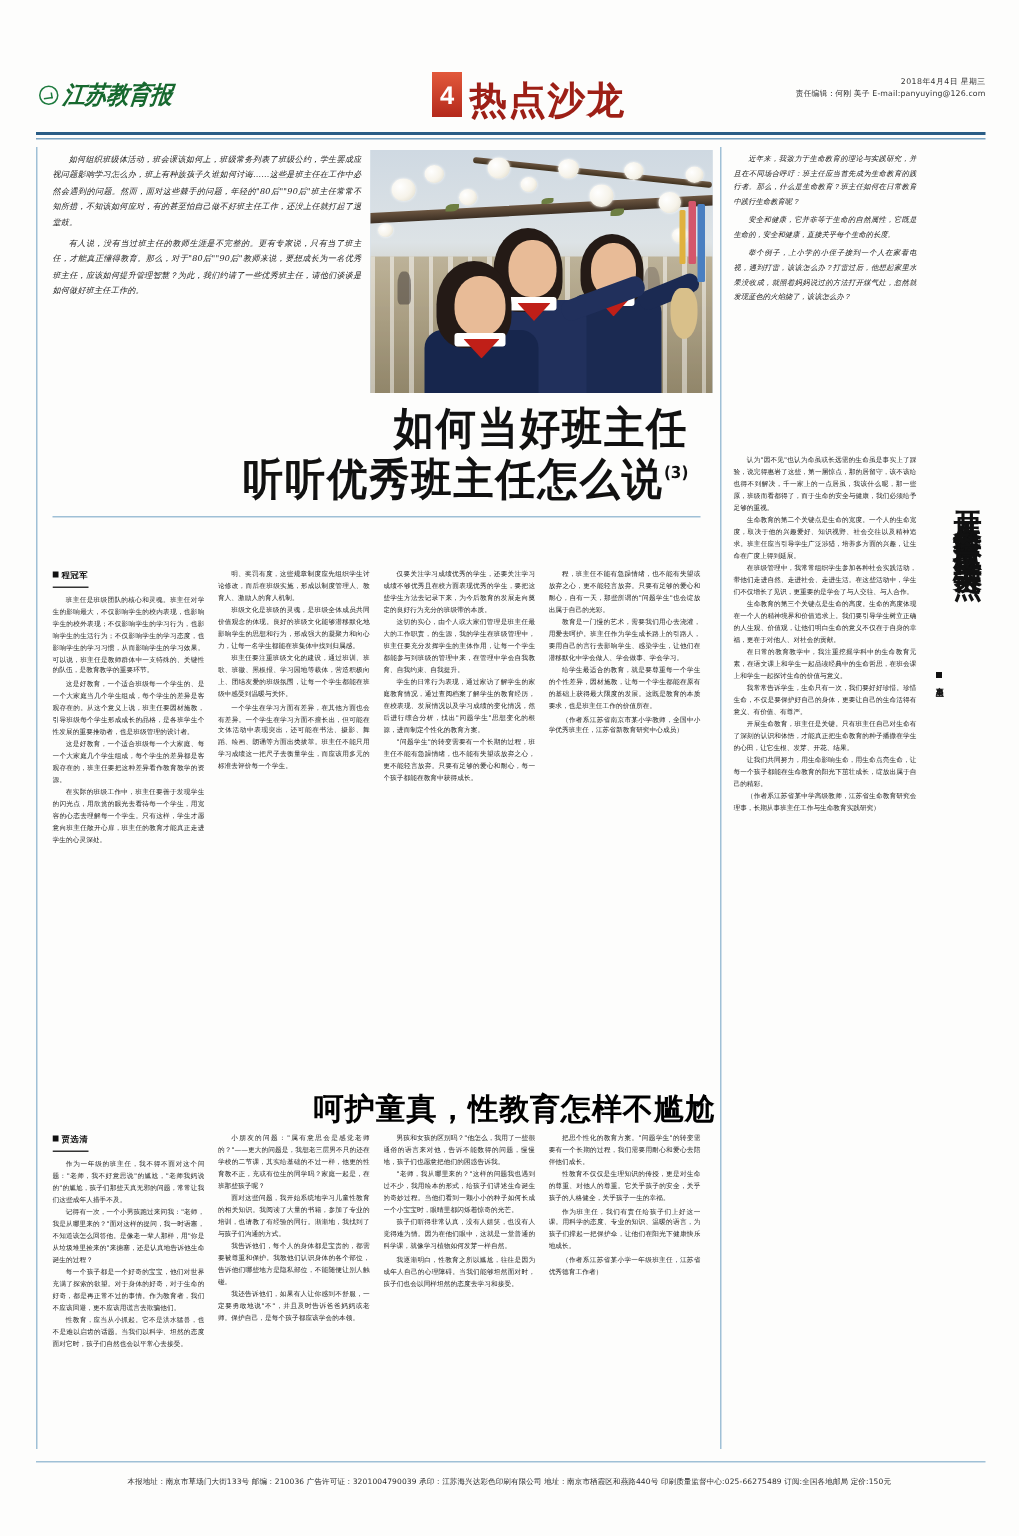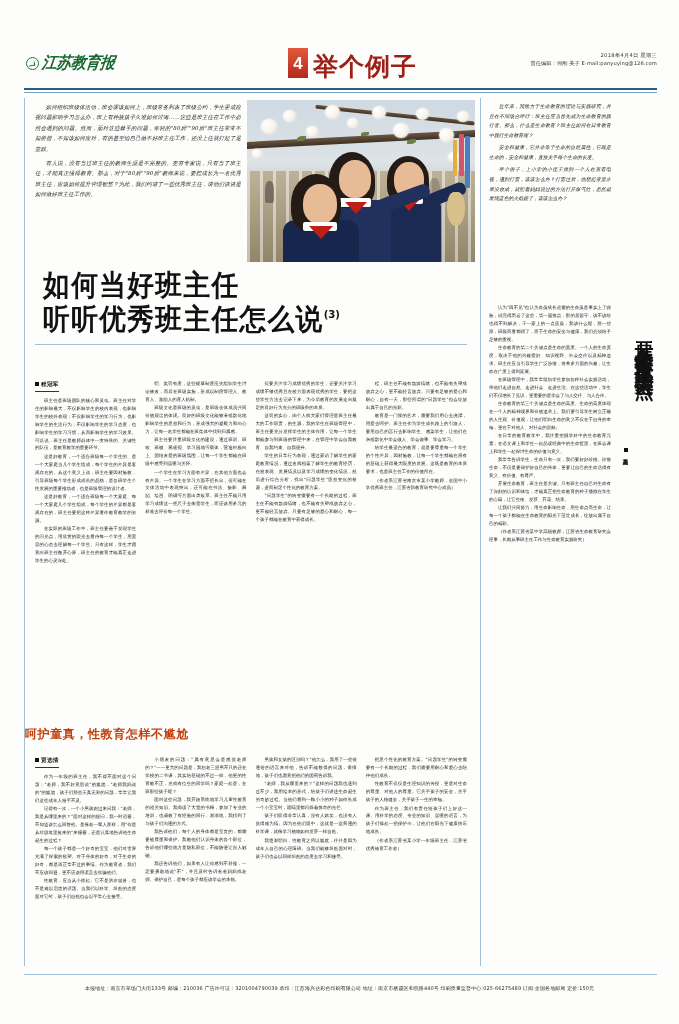--- a/index.html
+++ b/index.html
@@ -170,21 +170,21 @@
     height: 162px;
     overflow: hidden;
     background: #b9c9d8;
   }
 
   
   .headline {
     position: absolute;
     left: 0px; top: 172px;
     width: 452px;
-    text-align: left;
+    text-align: right;
   }
   .hl-1, .hl-2 {
     font-weight: bold;
     color: #111;
     line-height: 1.08;
     letter-spacing: 1.5px;
     font-family: "DejaVu Sans", sans-serif;
     transform: scaleX(0.92);
     white-space: nowrap;
   }
@@ -252,25 +252,25 @@
     left: 10px; top: 282px;
     width: 432px; height: 338px;
   }
   #art1-cols .col { width: 101.7px; height: 338px; }
 
   
   .art2-title {
     position: absolute;
     left: 0; top: 628px;
     width: 452px;
-    text-align: left;
-    font-size: 12px;
+    text-align: right;
+    font-size: 20px;
     font-weight: bold;
     letter-spacing: 0.6px;
-    color: #c2410c;
+    color: #000000;
     font-family: "DejaVu Sans", sans-serif;
   }
   #art2-cols {
     left: 10px; top: 658px;
     width: 432px; height: 298px;
   }
   #art2-cols .col { width: 101.7px; height: 298px; }
 
   
   .vtitle {
@@ -430,21 +430,21 @@
 
   <div class="masthead">
 
     <div class="logo-block">
       <span class="logo-mark"></span>
       <span class="logo-text">江苏教育报</span>
     </div>
 
     <div class="section-flag">
       <span class="flag-num">4</span>
-      <span class="flag-title">举个例子</span>
+      <span class="flag-title">热点沙龙</span>
     </div>
 
     <div class="issue-info">
       <div class="issue-date">2018年4月4日  星期三</div>
       <div class="issue-editor">责任编辑：何刚  美子  E-mail:panyuying@126.com</div>
     </div>
 
     <div class="rule-top"></div>
     <div class="rule-top-thin"></div>
   </div>

